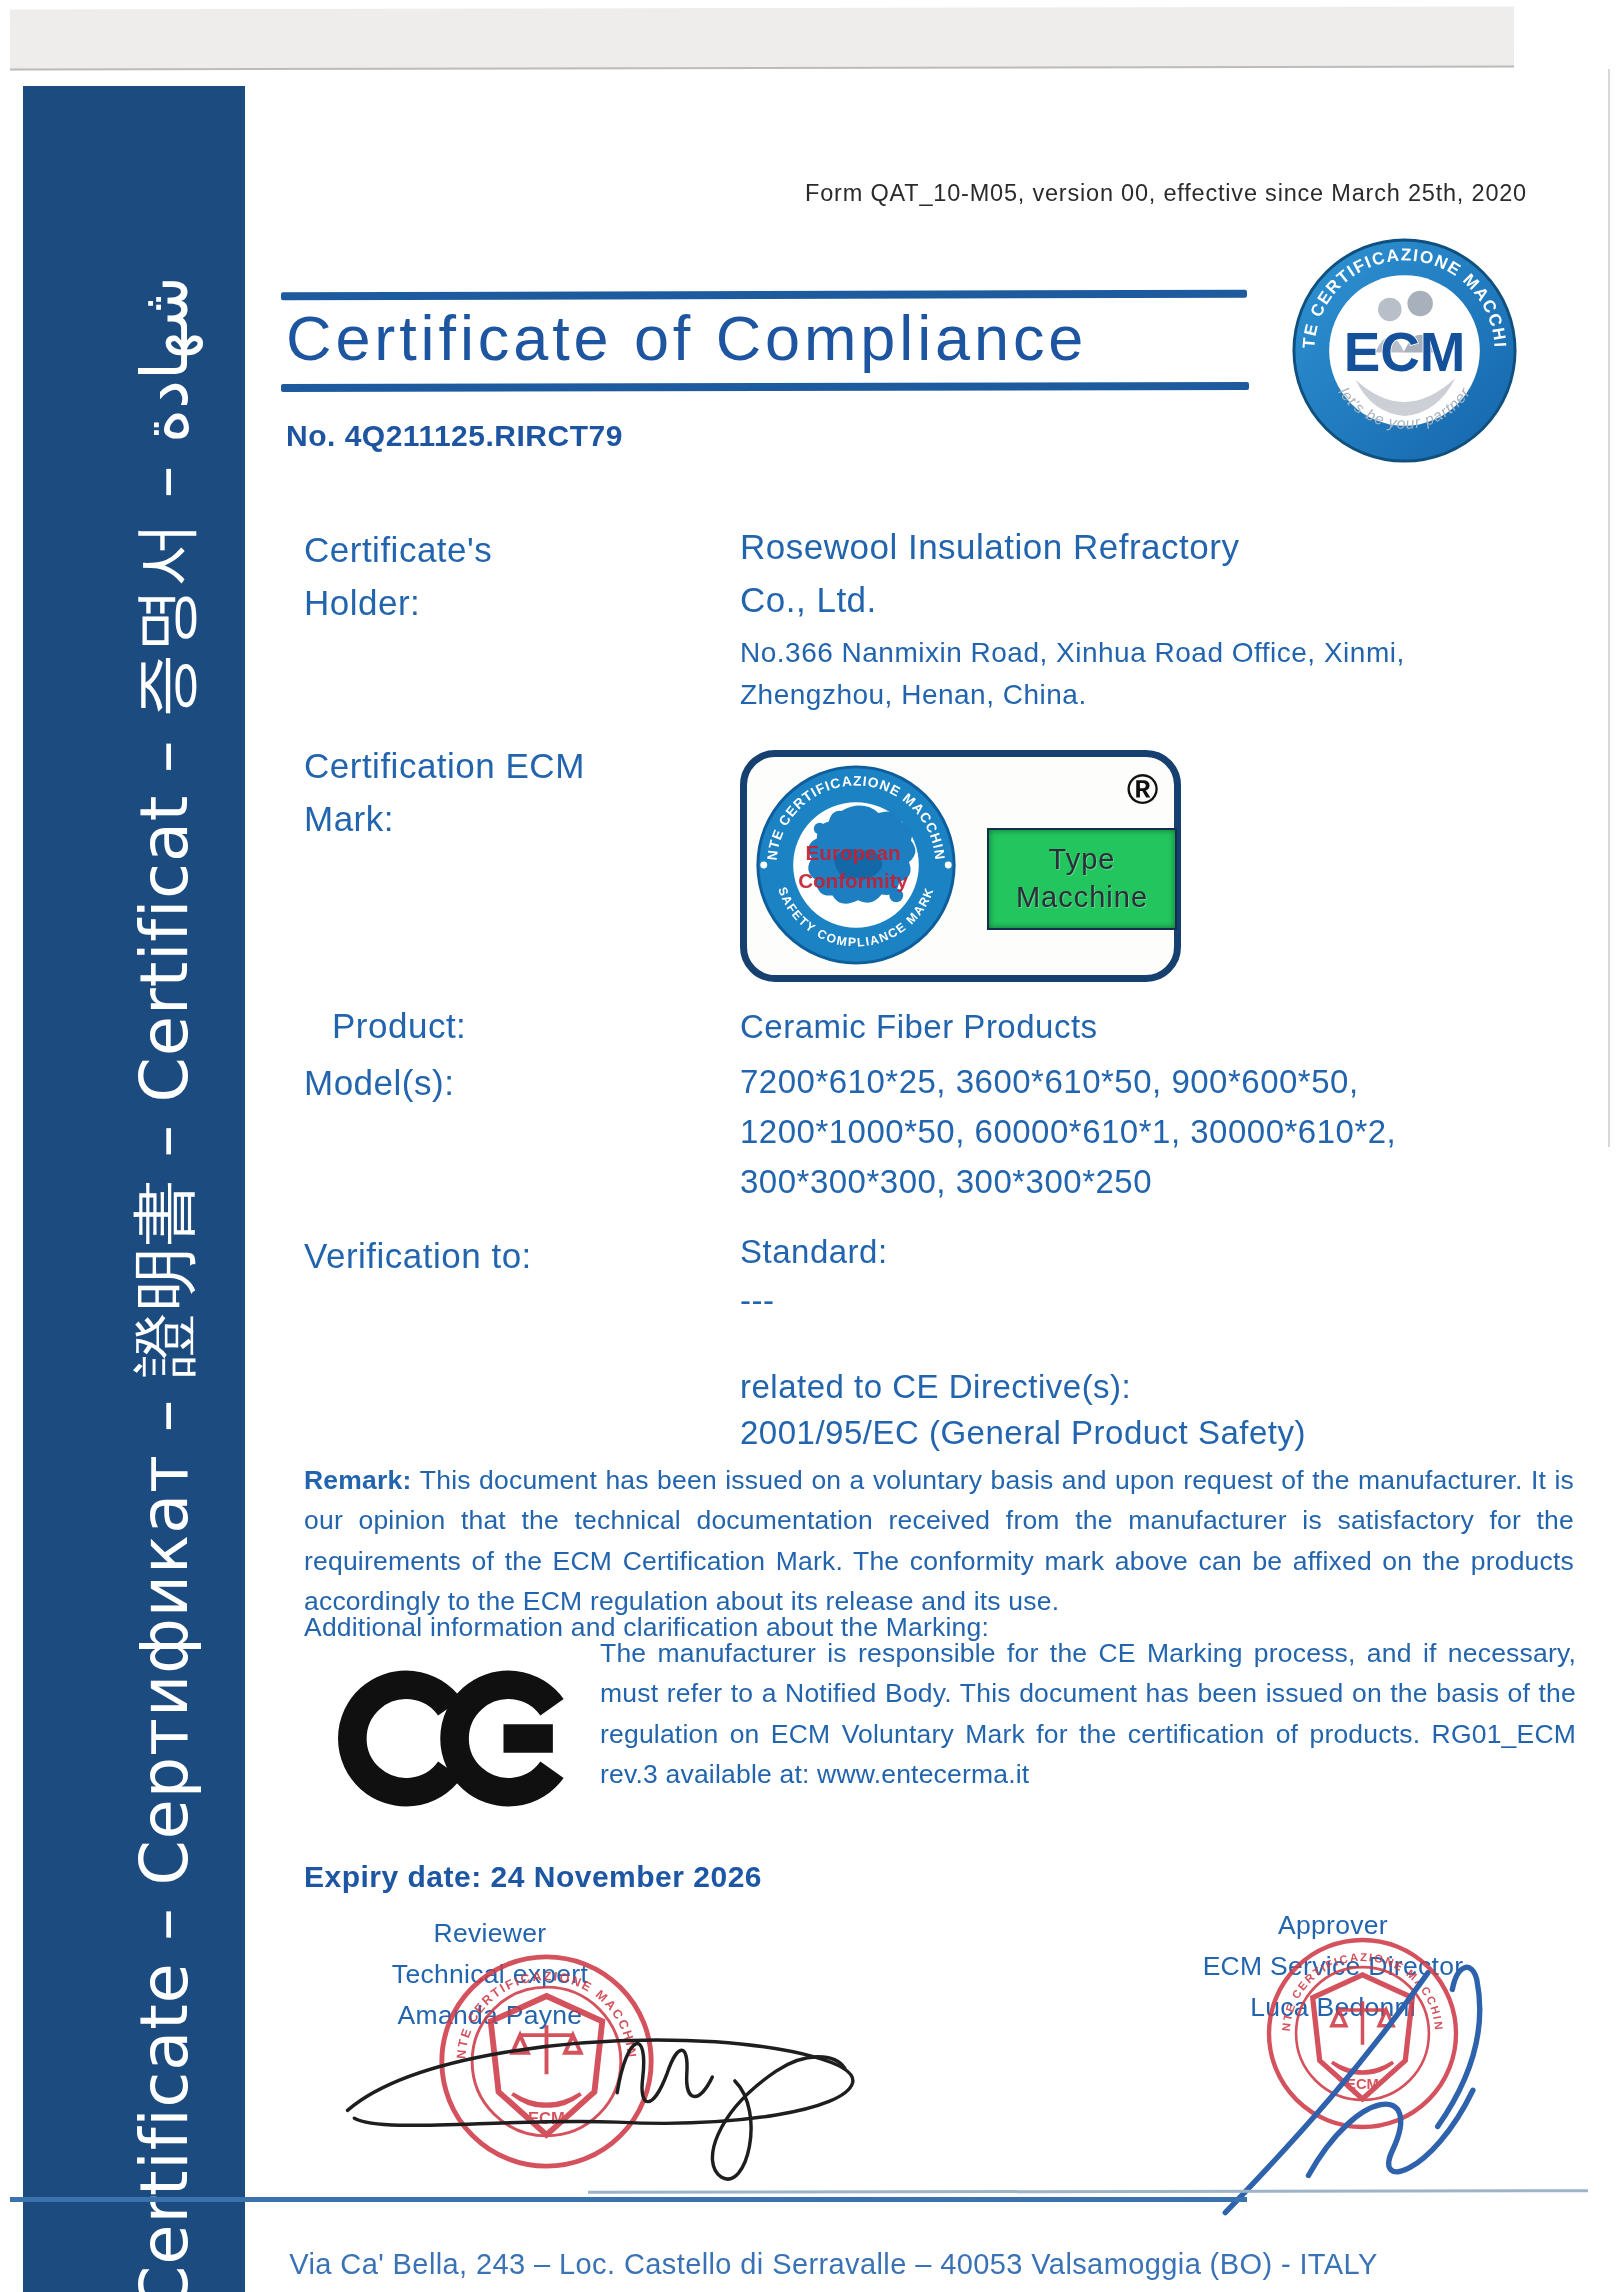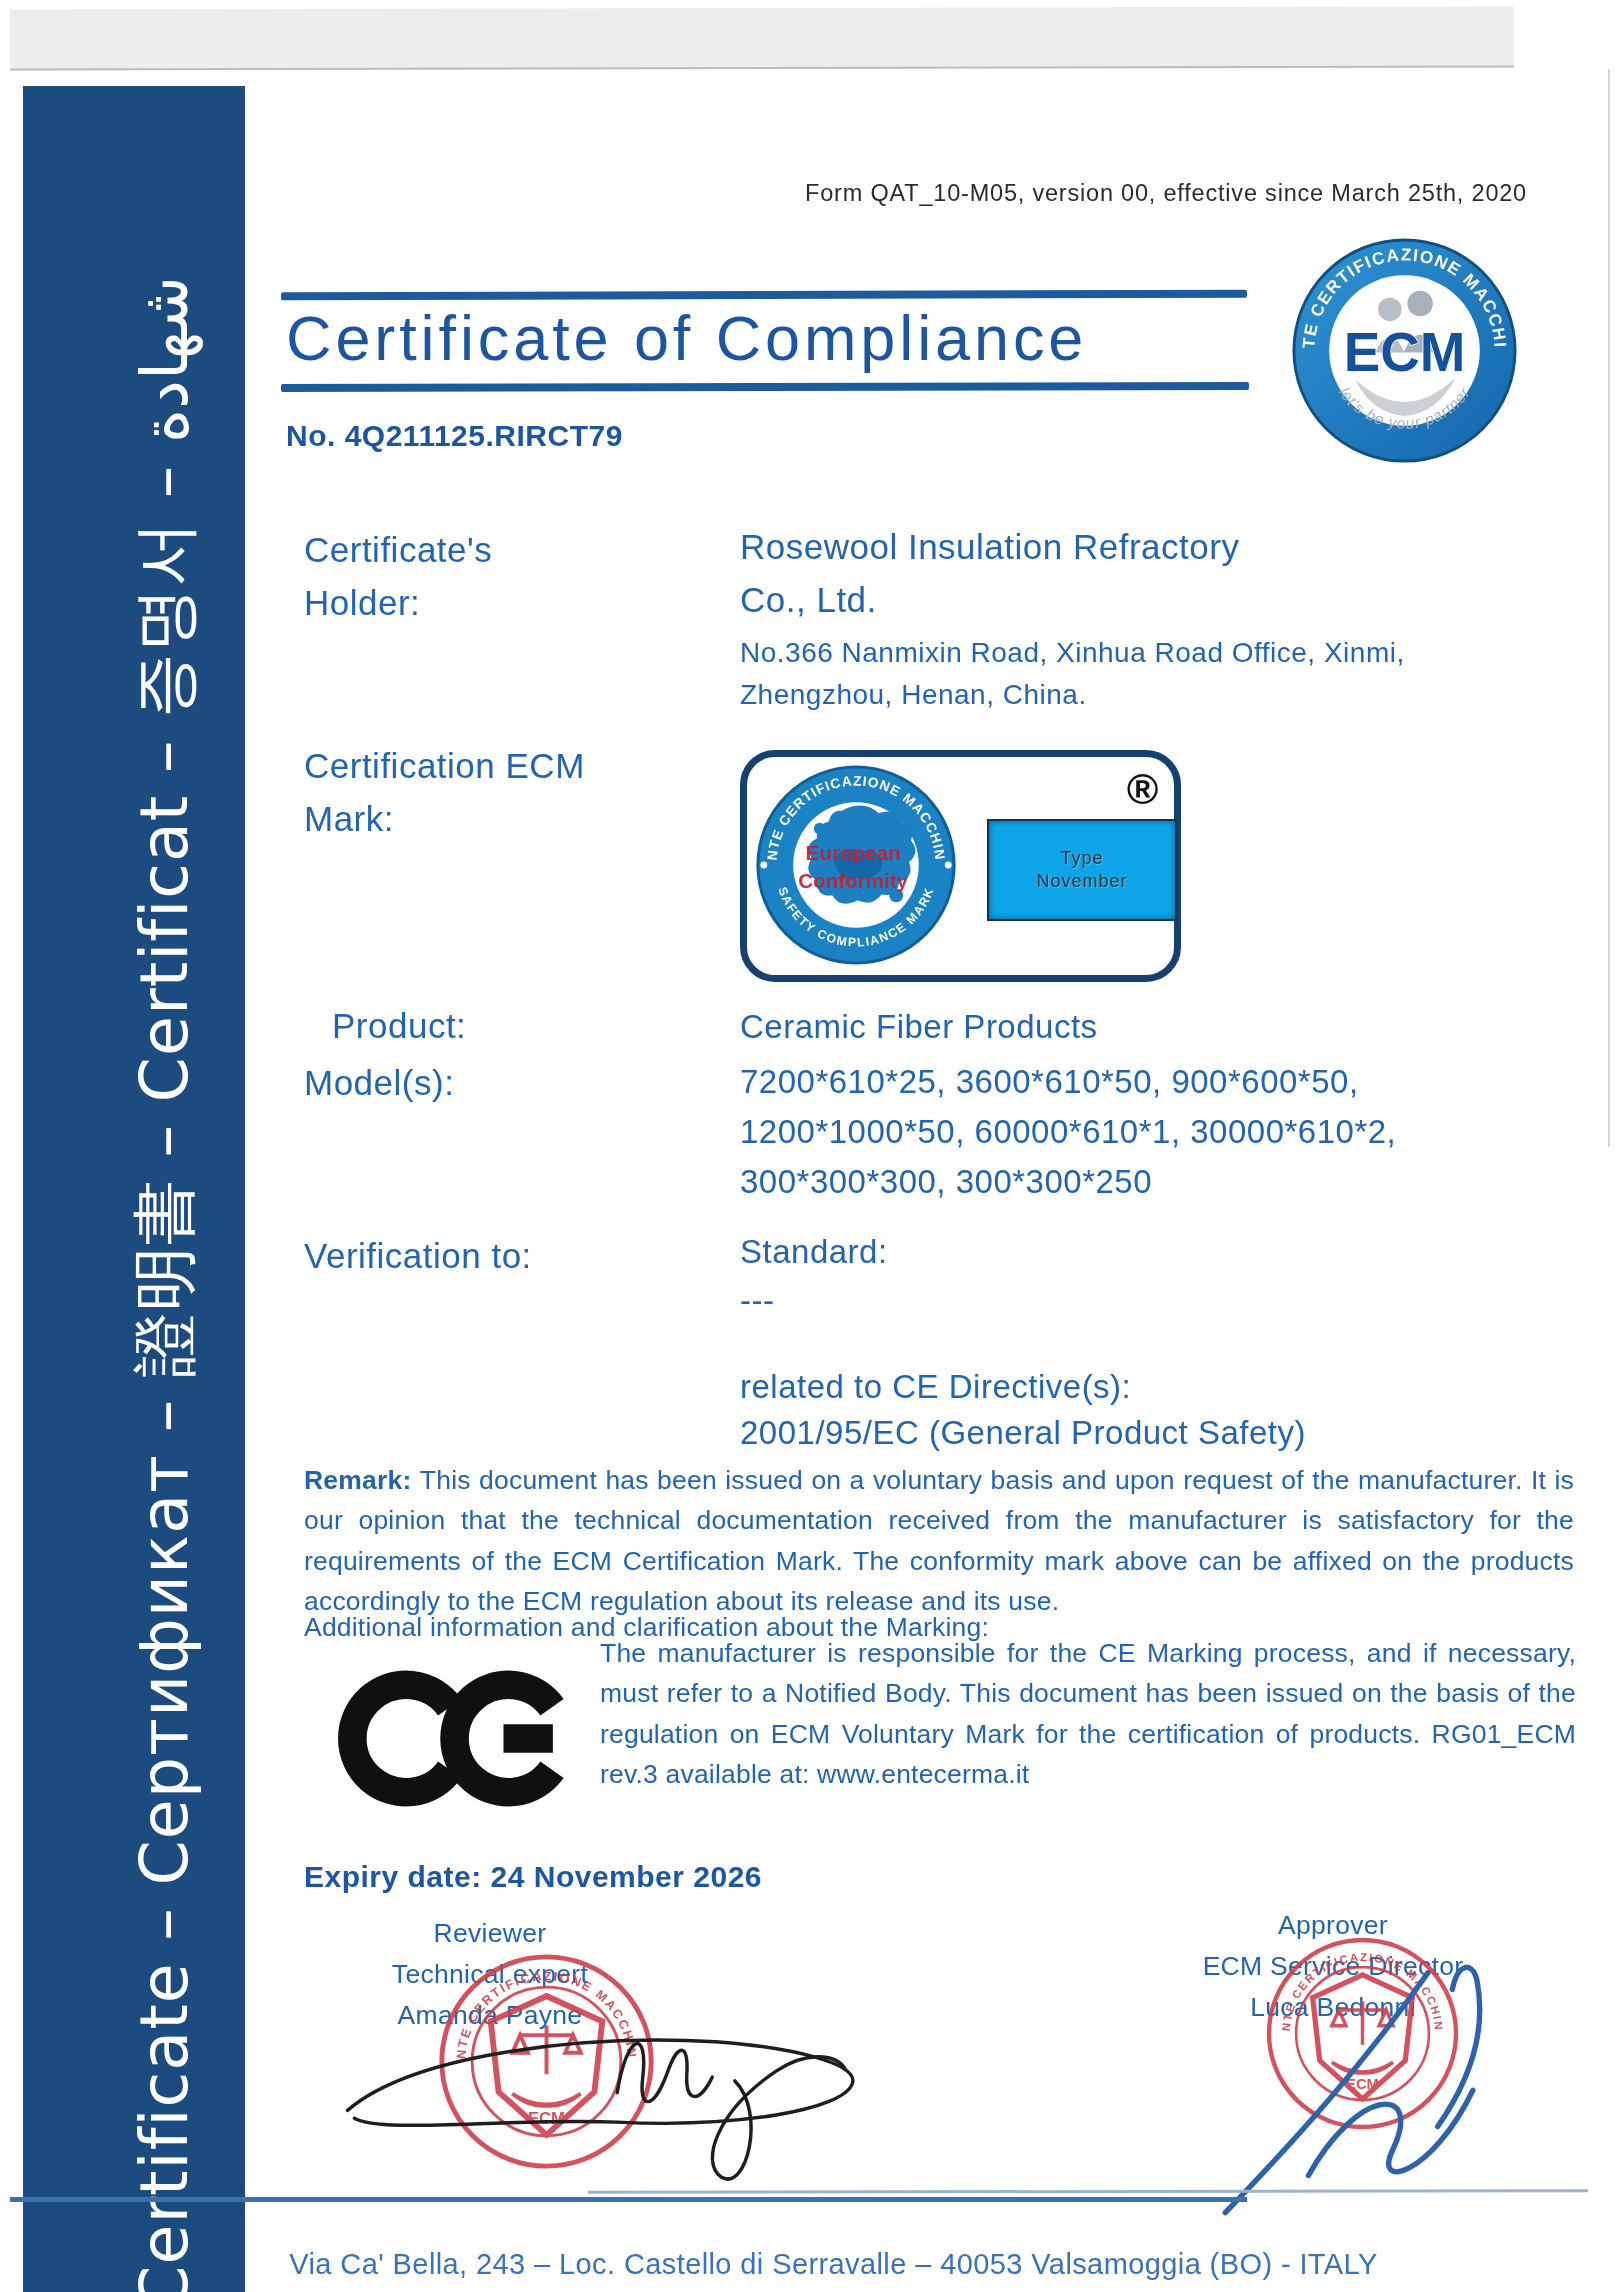--- a/index.html
+++ b/index.html
@@ -28,24 +28,24 @@
   .lbl{position:absolute;left:304px;color:#2265ae;font-size:35px;line-height:1.5;letter-spacing:0.5px;}
   .val{position:absolute;left:740px;color:#2265ae;font-size:35px;line-height:1.5;letter-spacing:0.5px;}
   .val-sm{font-size:28px;line-height:1.5;}
   .val34{font-size:33px;line-height:1.52;}
 
   
   .ecm-logo{position:absolute;left:1291px;top:237px;width:227px;height:227px;}
   .badge{position:absolute;left:740px;top:750px;width:441px;height:232px;background:#fdfdfb;
          border:7.8px solid #16406f;border-radius:35px;box-sizing:border-box;}
   .badge-reg{position:absolute;right:15.7px;top:7.8px;font-size:43px;color:#111;font-weight:700;}
-  .badge-box{position:absolute;left:240px;top:62px;width:186px;height:98px;background:#0ea5e9;
+  .badge-box{position:absolute;left:240px;top:71px;width:186px;height:98px;background:#22c55e;
              border:2px solid #132f4e;box-shadow:inset 0 0 5.9px rgba(0,0,0,.45);
              display:flex;flex-direction:column;align-items:center;justify-content:center;
-             color:#2c2f3a;font-size:18px;line-height:1.3;letter-spacing:1px;
+             color:#2c2f3a;font-size:29px;line-height:1.3;letter-spacing:1px;
              text-shadow:1px 1px 1px rgba(255,255,255,.30);}
   .badge-circ{position:absolute;left:3.9px;top:2.9px;width:210px;height:210px;}
 
   .para{position:absolute;color:#2265ae;font-size:26.5px;line-height:1.52;text-align:justify;letter-spacing:0.2px;}
   .b{font-weight:700;}
   .dateline{position:absolute;left:304px;color:#1d57a4;font-size:30px;font-weight:700;letter-spacing:0.5px;}
 
   .sigblock{position:absolute;color:#2265ae;font-size:26.5px;line-height:1.55;text-align:center;letter-spacing:0.3px;}
 
   .ce-svg{position:absolute;left:338px;top:1658px;width:227px;height:161px;}
@@ -138,21 +138,21 @@
       </text>
       <text font-size="12.5" font-weight="bold" fill="#ffffff" letter-spacing="1.5">
         <textPath href="#bArcBot" startOffset="50%" text-anchor="middle">SAFETY COMPLIANCE MARK</textPath>
       </text>
       <circle cx="13" cy="107" r="3.5" fill="#ffffff"></circle>
       <circle cx="201" cy="107" r="3.5" fill="#ffffff"></circle>
     </svg>
     <div class="badge-reg">®</div>
     <div class="badge-box">
       <div>Type</div>
-      <div>November</div>
+      <div>Macchine</div>
     </div>
   </div>
 
   <div class="lbl" style="top:1000px;margin-left:28px;">Product:</div>
   <div class="val val34" style="top:1002px;">Ceramic Fiber Products</div>
   <div class="lbl" style="top:1057px;">Model(s):</div>
   <div class="val val34" style="top:1057px;">
     <div>7200*610*25, 3600*610*50, 900*600*50,</div>
     <div>1200*1000*50, 60000*610*1, 30000*610*2,</div>
     <div>300*300*300, 300*300*250</div>

